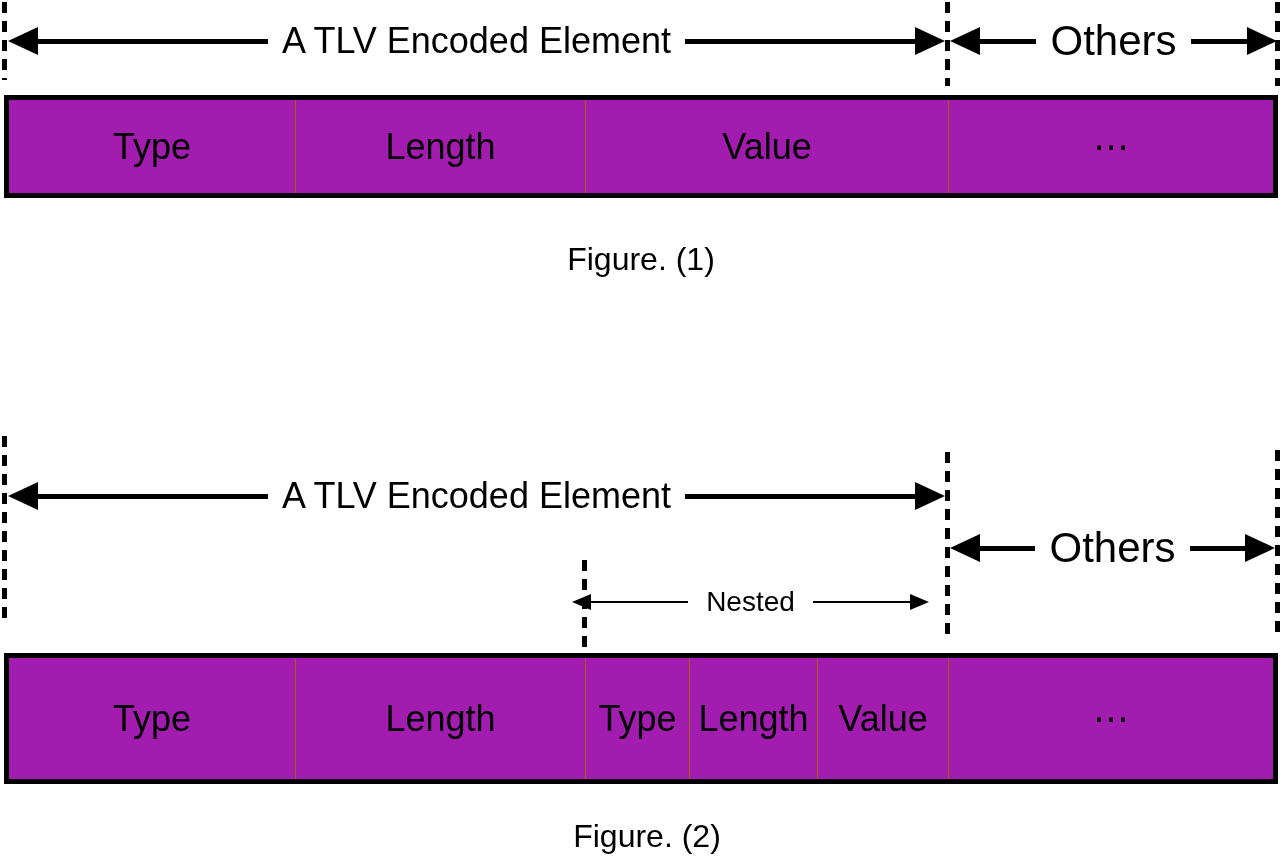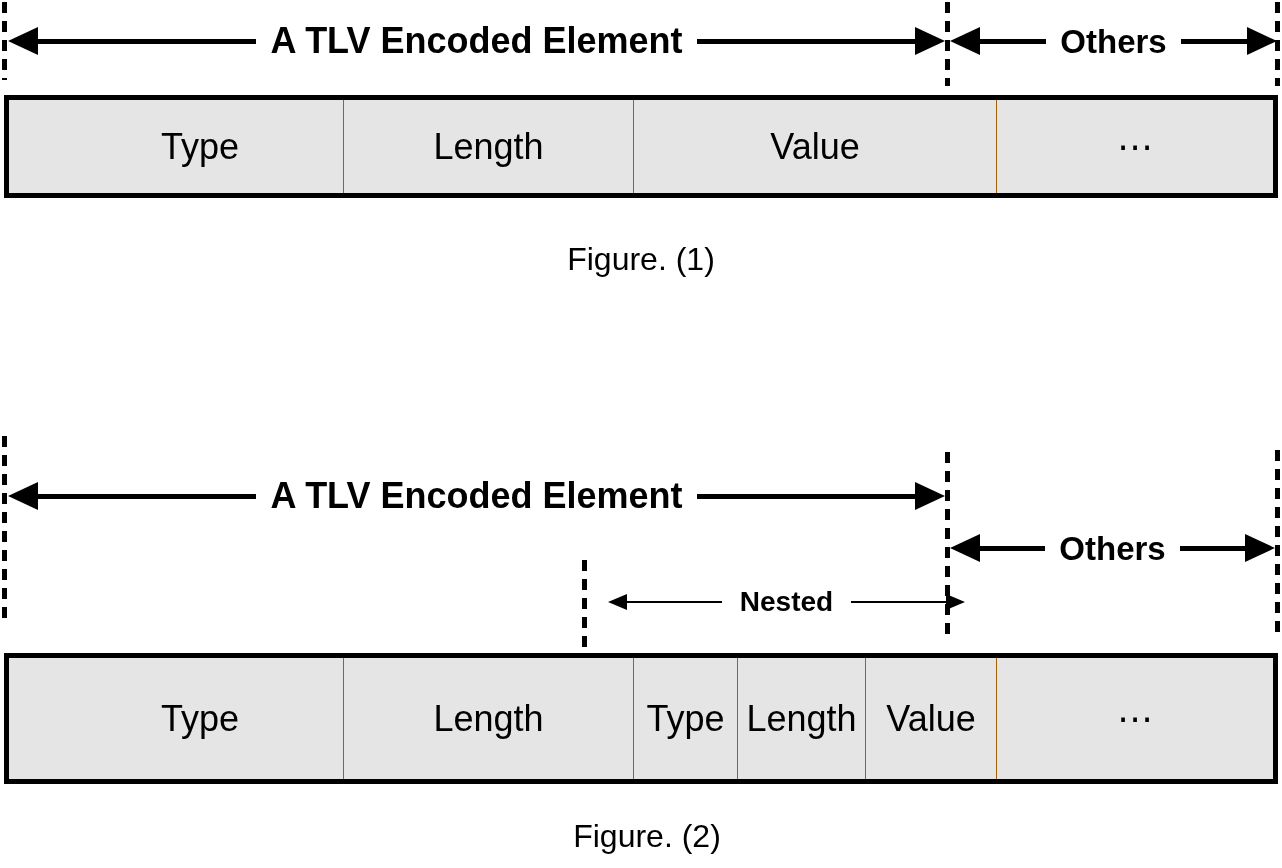--- a/index.html
+++ b/index.html
@@ -6,34 +6,34 @@
   #canvas{
     position:relative;width:1282px;height:868px;background:#ffffff;overflow:hidden;
     font-family:"Liberation Sans","DejaVu Sans",sans-serif;color:#000000;
   }
   
   .vdash{
     position:absolute;width:5px;
     background:repeating-linear-gradient(180deg,#000 0 11px,transparent 11px 19px);
   }
   
-  .arrow{position:absolute;display:flex;align-items:center;font-weight:bold;}
+  .arrow{position:absolute;display:flex;align-items:center;}
   .head-l{width:0;height:0;border-top:14px solid transparent;border-bottom:14px solid transparent;border-right:30px solid #000;flex:none;}
   .head-r{width:0;height:0;border-top:14px solid transparent;border-bottom:14px solid transparent;border-left:30px solid #000;flex:none;}
   .seg{flex:1;height:5px;background:#000;}
   .lbl{padding:0 14px;font-size:36px;line-height:1;white-space:nowrap;flex:none;}
   .arrow.thin .head-l{border-top-width:8px;border-bottom-width:8px;border-right-width:19px;}
   .arrow.thin .head-r{border-top-width:8px;border-bottom-width:8px;border-left-width:19px;}
   .arrow.thin .seg{height:2px;}
   .arrow.thin .lbl{font-size:28px;padding:0 18px;}
-  .arrow.others .lbl{font-size:33px;}
+  .arrow.others .lbl{font-size:42px;}
   
   .row{
     position:absolute;left:4px;width:1274px;display:flex;
-    border:5px solid #000;box-sizing:border-box;background:#e5e5e5;padding-left:48px;
+    border:5px solid #000;box-sizing:border-box;background:#a21caf;
   }
   .cell{
     display:flex;align-items:center;justify-content:center;
     font-size:36px;box-sizing:border-box;flex:none;
   }
   .cell.div{border-left:1px solid #a16207;}
   .cell.grow{flex:1 1 auto;}
   .caption{position:absolute;left:0;width:100%;text-align:center;font-size:32px;}
 </style>
 </head>
@@ -95,21 +95,21 @@
     </div>
 
     <div class="arrow others" style="left:950px;top:534px;width:325px;height:28px;">
       <div class="head-l"></div>
       <div class="seg"></div>
       <span class="lbl">Others</span>
       <div class="seg"></div>
       <div class="head-r"></div>
     </div>
 
-    <div class="arrow thin" style="left:608px;top:592px;width:357px;height:20px;">
+    <div class="arrow thin" style="left:572px;top:592px;width:357px;height:20px;">
       <div class="head-l"></div>
       <div class="seg"></div>
       <span class="lbl">Nested</span>
       <div class="seg"></div>
       <div class="head-r"></div>
     </div>
 
     <div class="row" style="top:653px;height:131px;">
       <div class="cell" style="width:286px;">
           <span>Type</span>

